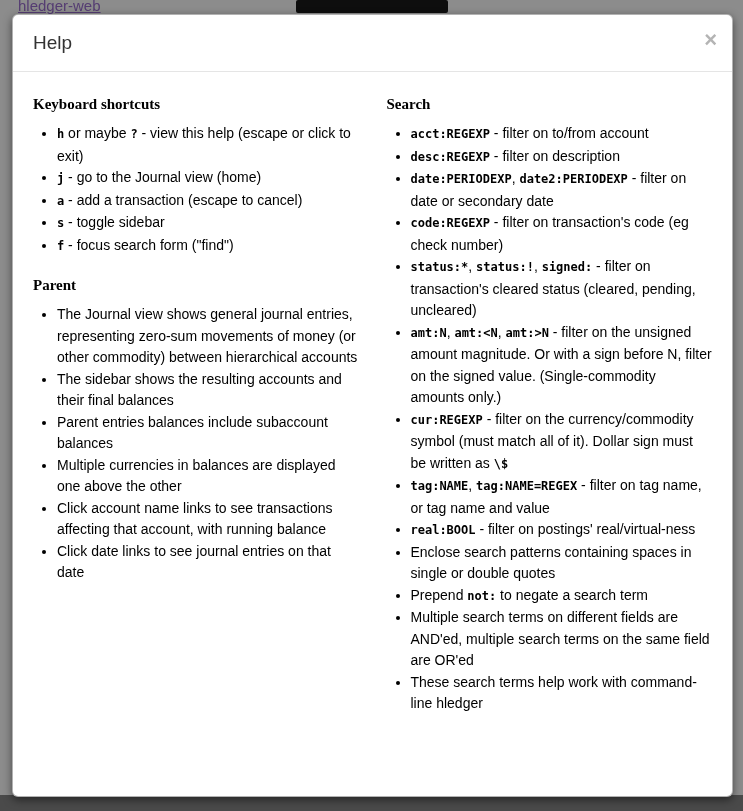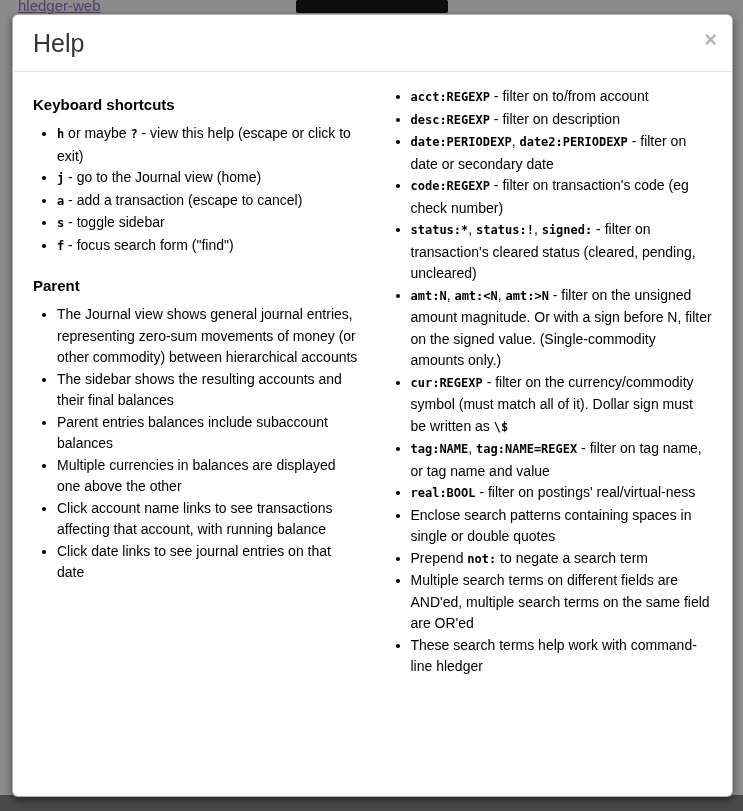--- a/index.html
+++ b/index.html
@@ -37,36 +37,37 @@
     border-radius: 6px;
     box-shadow: 0 3px 9px rgba(0,0,0,0.5);
     z-index: 10;
   }
   .modal-header {
     position: relative;
     padding: 13px 20px;
     border-bottom: 1px solid #e5e5e5;
   }
   .modal-title {
-    margin: 0; font-size: 25px; line-height: 30px;
+    margin: 0; font-size: 19px; line-height: 30px;
     font-weight: 500; color: #333;
   }
   .close {
     position: absolute; right: 15px; top: 14px;
     border: 0; background: none; padding: 0;
     font-size: 22px; line-height: 1; font-weight: bold;
     color: #b4b4b4; cursor: pointer;
     font-family: "Liberation Sans", sans-serif;
   }
   .modal-body { padding: 14px 6px 20px 6px; display: flex; }
   .col { width: 50%; padding: 0 14px; box-sizing: border-box; }
 
   .section-heading {
     font-size: 15px; font-weight: bold; color: #000;
     margin: 10px 0;
+    font-family: Liberation Serif, serif;
   }
   ul { margin: 0 0 20px 0; padding-left: 24px; }
   li { font-size: 14px; line-height: 21.5px; color: #000; }
   code {
     font-family: "DejaVu Sans Mono", monospace;
     font-weight: bold; font-size: 12px; color: #000;
   }
 </style>
 </head>
 <body>
@@ -98,20 +99,21 @@
       <ul>
           <li>The Journal view shows general journal entries, representing zero-sum movements of money (or other commodity) between hierarchical accounts</li>
           <li>The sidebar shows the resulting accounts and their final balances</li>
           <li>Parent entries balances include subaccount balances</li>
           <li>Multiple currencies in balances are displayed one above the other</li>
           <li>Click account name links to see transactions affecting that account, with running balance</li>
           <li>Click date links to see journal entries on that date</li>
         </ul>
     </div>
     <div class="col">
+      <h4 class="section-heading">Search</h4>
       <ul>
           <li><code>acct:REGEXP</code> - filter on to/from account</li>
           <li><code>desc:REGEXP</code> - filter on description</li>
           <li><code>date:PERIODEXP</code>, <code>date2:PERIODEXP</code> - filter on date or secondary date</li>
           <li><code>code:REGEXP</code> - filter on transaction's code (eg check number)</li>
           <li><code>status:*</code>, <code>status:!</code>, <code>signed:</code> - filter on transaction's cleared status (cleared, pending, uncleared)</li>
           <li><code>amt:N</code>, <code>amt:&lt;N</code>, <code>amt:&gt;N</code> - filter on the unsigned amount magnitude. Or with a sign before N, filter on the signed value. (Single-commodity amounts only.)</li>
           <li><code>cur:REGEXP</code> - filter on the currency/commodity symbol (must match all of it). Dollar sign must be written as <code>\$</code></li>
           <li><code>tag:NAME</code>, <code>tag:NAME=REGEX</code> - filter on tag name, or tag name and value</li>
           <li><code>real:BOOL</code> - filter on postings' real/virtual-ness</li>

